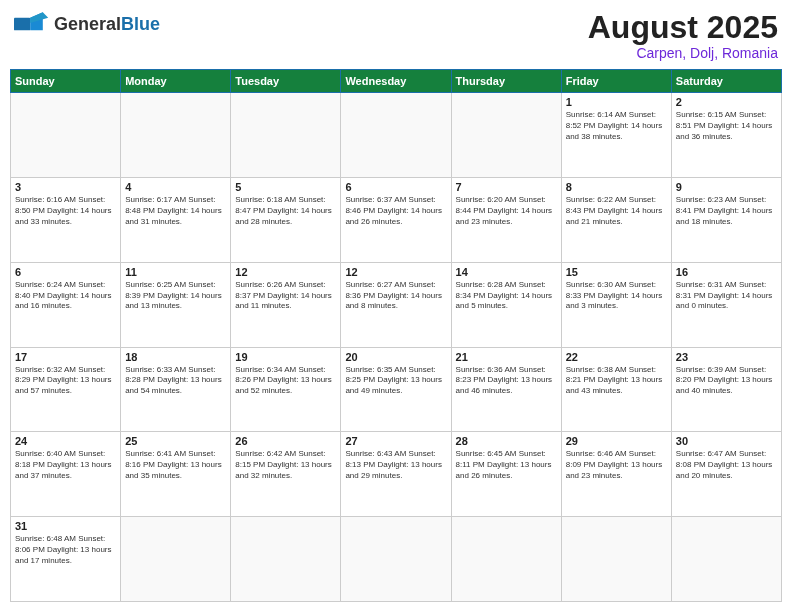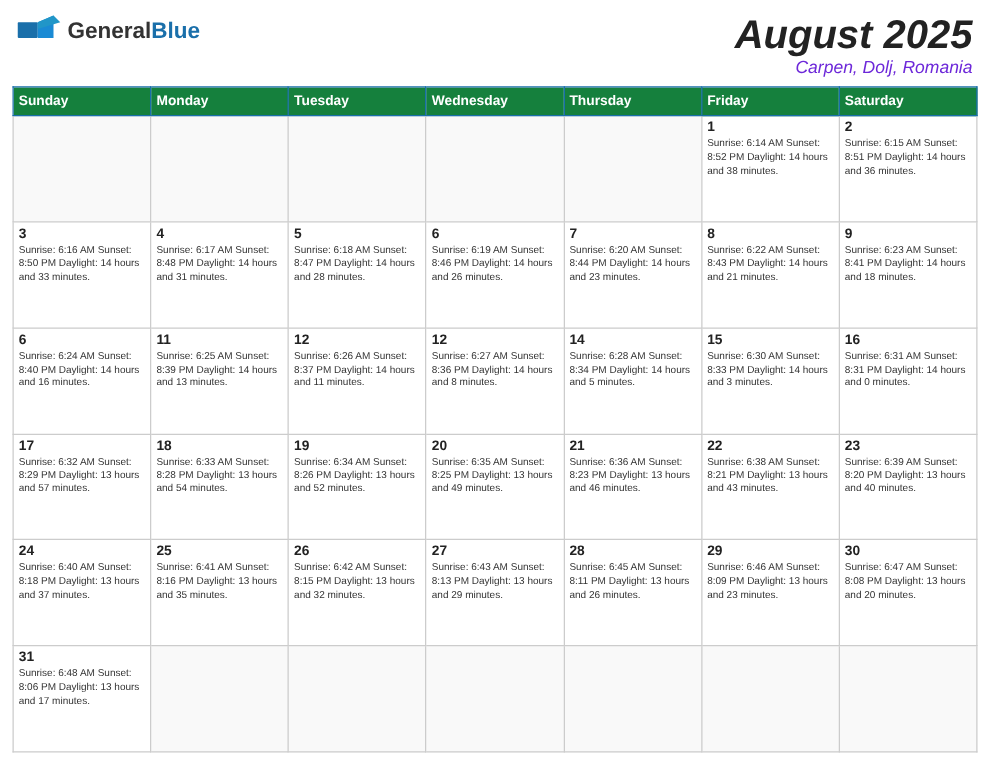--- a/index.html
+++ b/index.html
@@ -38,21 +38,20 @@
     }
     .logo-text span {
       font-weight: bold;
     }
     .logo-icon {
       width: 36px;
       height: 28px;
     }
     .title-block {
       text-align: right;
-      font-style: italic;
     }
     .main-title {
       font-size: 32px;
       font-weight: bold;
       color: #222;
       line-height: 1.1;
     }
     .subtitle {
       font-size: 14px;
       color: #6d28d9;
@@ -168,21 +167,21 @@
 Daylight: 14 hours and 31 minutes.</div>
           </td>
           <td>
             <span class="day-number">5</span>
             <div class="day-info">Sunrise: 6:18 AM
 Sunset: 8:47 PM
 Daylight: 14 hours and 28 minutes.</div>
           </td>
           <td>
             <span class="day-number">6</span>
-            <div class="day-info">Sunrise: 6:19 AM
+            <div class="day-info">Sunrise: 6:37 AM
 Sunset: 8:46 PM
 Daylight: 14 hours and 26 minutes.</div>
           </td>
           <td>
             <span class="day-number">7</span>
             <div class="day-info">Sunrise: 6:20 AM
 Sunset: 8:44 PM
 Daylight: 14 hours and 23 minutes.</div>
           </td>
           <td>

